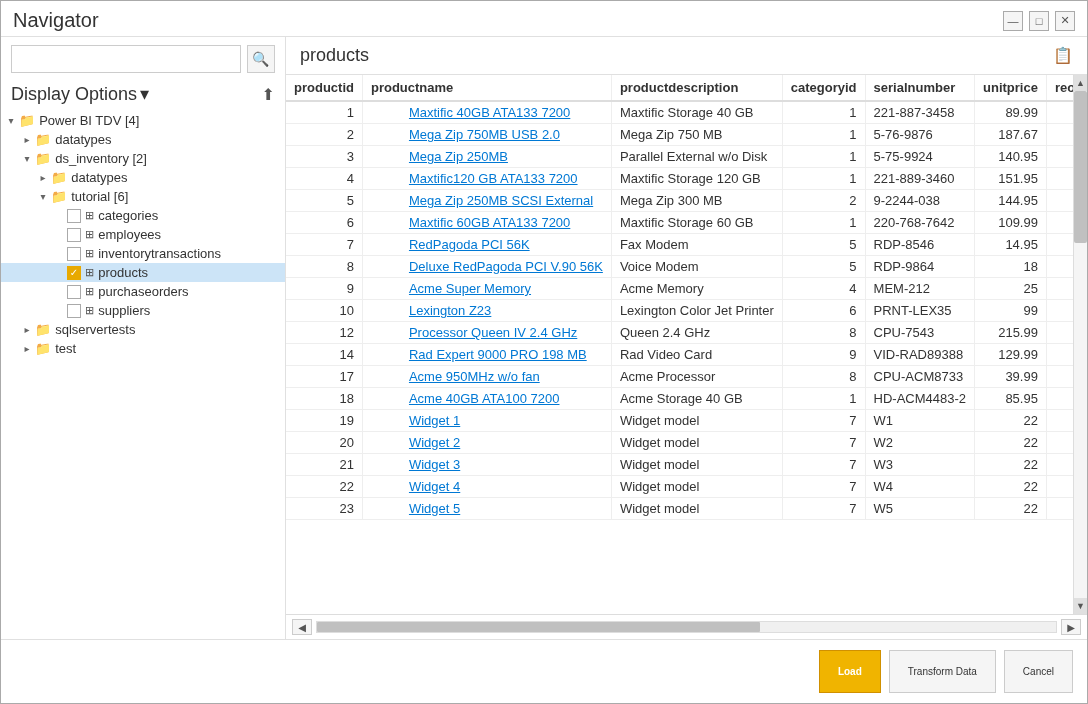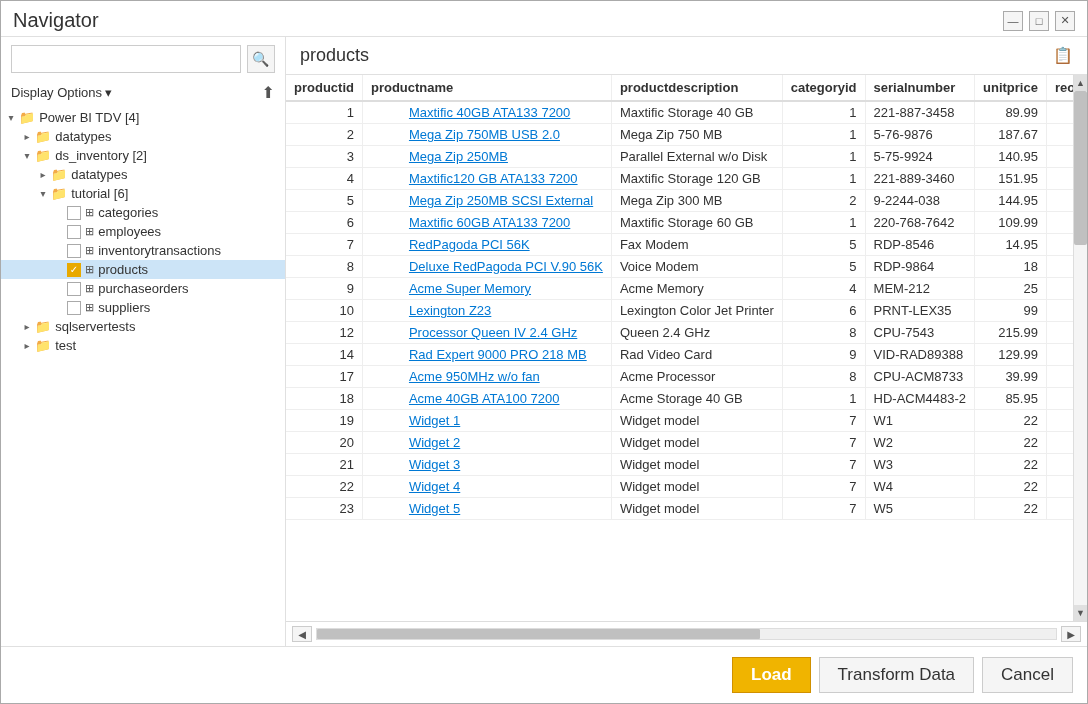--- a/index.html
+++ b/index.html
@@ -80,21 +80,21 @@
       cursor: pointer; font-size: 14px; color: #555;
     }
     .toolbar-row {
       display: flex;
       align-items: center;
       justify-content: space-between;
       padding: 2px 10px 6px 10px;
     }
     .display-options-btn {
       display: flex; align-items: center; gap: 3px;
-      cursor: pointer; color: #333; font-size: 13px;
+      cursor: pointer; color: #333; font-size: 18px;
       border: none; background: none;
     }
     .tree-area {
       flex: 1;
       overflow-y: auto;
       overflow-x: hidden;
     }
     .tree-item {
       display: flex;
       align-items: center;
@@ -185,22 +185,22 @@
     }
     .bottom-bar {
       display: flex;
       align-items: center;
       justify-content: flex-end;
       padding: 10px 14px;
       border-top: 1px solid #e0e0e0;
       gap: 8px;
     }
     .btn {
-      padding: 7px 18px;
-      font-size: 17px;
+      padding: 15px 18px;
+      font-size: 10px;
       border: 1px solid #ccc;
       background: #f5f5f5;
       cursor: pointer;
       color: #333;
     }
     .btn-primary {
       background: #f0b400;
       border-color: #d09000;
       color: #fff;
       font-weight: 600;
@@ -454,21 +454,21 @@
                   <td class="num">12</td>
                   <td class="link">Processor Queen IV 2.4 GHz</td>
                   <td>Queen 2.4 GHz</td>
                   <td class="num">8</td>
                   <td>CPU-7543</td>
                   <td class="num">215.99</td>
                   <td class="num"></td>
                 </tr>
                 <tr>
                   <td class="num">14</td>
-                  <td class="link">Rad Expert 9000 PRO 218 MB</td>
+                  <td class="link">Rad Expert 9000 PRO 198 MB</td>
                   <td>Rad Video Card</td>
                   <td class="num">9</td>
                   <td>VID-RAD89388</td>
                   <td class="num">129.99</td>
                   <td class="num"></td>
                 </tr>
                 <tr>
                   <td class="num">17</td>
                   <td class="link">Acme 950MHz w/o fan</td>
                   <td>Acme Processor</td>

